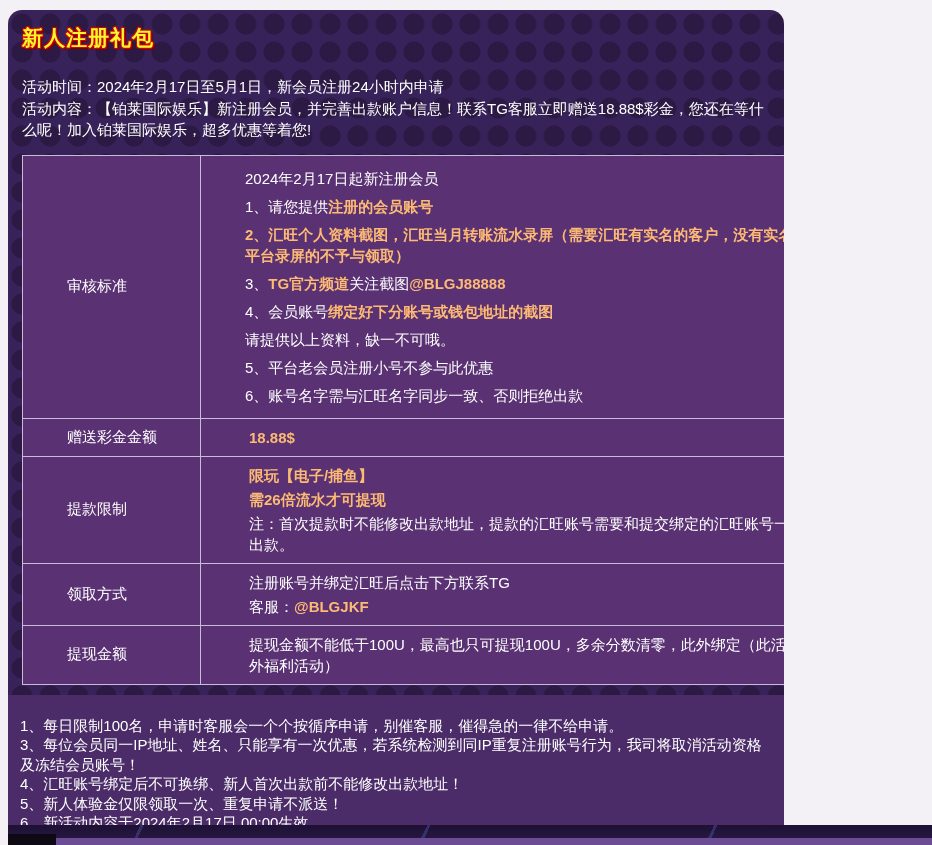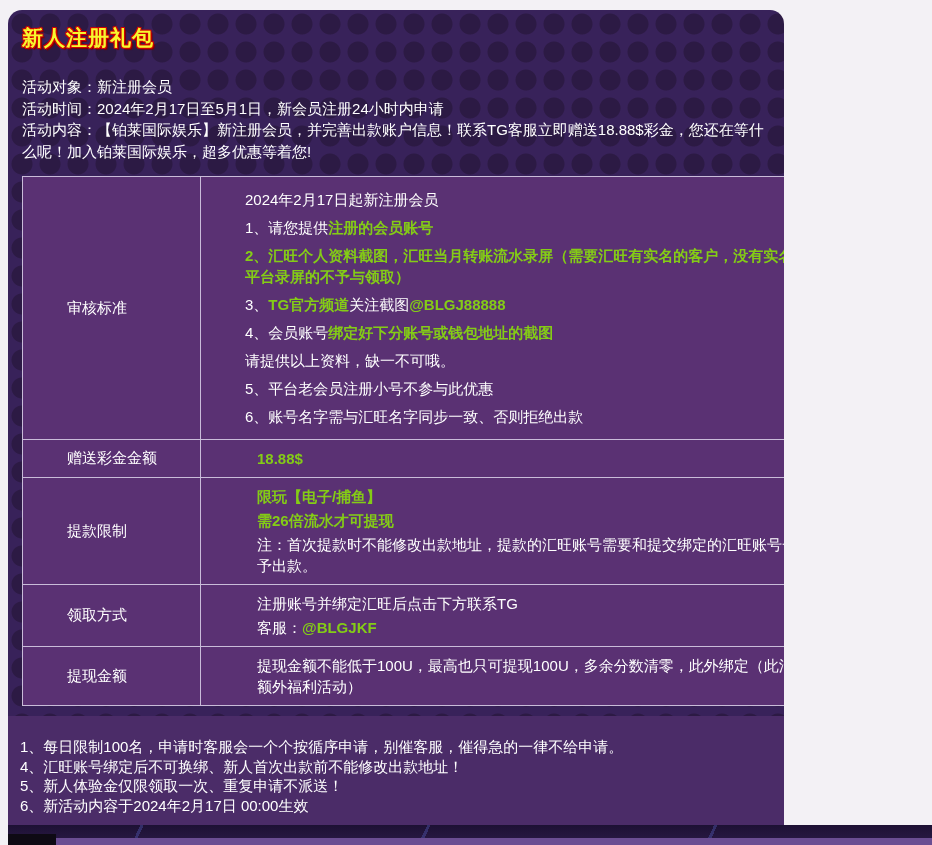--- a/index.html
+++ b/index.html
@@ -40,25 +40,25 @@
     font-size:15px;color:#ffffff;
   }
   .info-table td{
     border:1px solid #c9bcd9;
     background:#5a3173;
     vertical-align:middle;
     padding-left:44px;
   }
   .th{width:178px;padding:6px 10px;box-sizing:border-box;margin-top:48px;}
   .cell{padding:5px 12px;}
-  .cell .line{margin:3px 12px;line-height:21px;}
+  .cell .line{margin:3px 4px;line-height:21px;}
   .cell.spacious .line{margin:7px 0;line-height:21px;}
 
   .seg-n{color:inherit;}
-  .seg-g{color:#84cc16;font-weight:bold;}
+  .seg-g{color:#fdba74;font-weight:bold;}
   .seg-gp{color:#ffd400;}
 
   .rules{
     flex:1;
     margin-top:10px;
     background:#4b2c68;
     padding:21px 12px 8px 12px;
     font-size:15px;color:#ffffff;
   }
   .rules .line{margin:0;line-height:19.5px;}
@@ -82,21 +82,20 @@
 </head>
 <body>
 
 <div class="page">
 
   <div class="panel">
 
     <div class="title">新人注册礼包</div>
 
     <div class="intro">
-        <p class="line"><span class="seg-n">活动对象：新注册会员</span></p>
         <p class="line"><span class="seg-n">活动时间：2024年2月17日至5月1日，新会员注册24小时内申请</span></p>
         <p class="line"><span class="seg-n">活动内容：【铂莱国际娱乐】新注册会员，并完善出款账户信息！联系TG客服立即赠送18.88$彩金，您还在等什么呢！加入铂莱国际娱乐，超多优惠等着您!</span></p>
       </div>
 
     <table class="info-table">
       <tbody>
         <tr>
           <td class="th">审核标准</td>
           <td class="cell spacious">
               <p class="line"><span class="seg-n">2024年2月17日起新注册会员</span></p>
@@ -134,20 +133,21 @@
           <td class="th">提现金额</td>
           <td class="cell">
               <p class="line"><span class="seg-n">提现金额不能低于100U，最高也只可提现100U，多余分数清零，此外绑定（此活动不叠加任何额外福利活动）</span></p>
             </td>
         </tr>
       </tbody>
     </table>
 
     <div class="rules">
         <p class="line"><span class="seg-n">1、每日限制100名，申请时客服会一个个按循序申请，别催客服，催得急的一律不给申请。</span></p>
+        <p class="line"><span class="seg-n">3、每位会员同一IP地址、姓名、只能享有一次优惠，若系统检测到同IP重复注册账号行为，我司将取消活动资格及冻结会员账号！</span></p>
         <p class="line"><span class="seg-n">4、汇旺账号绑定后不可换绑、新人首次出款前不能修改出款地址！</span></p>
         <p class="line"><span class="seg-n">5、新人体验金仅限领取一次、重复申请不派送！</span></p>
         <p class="line"><span class="seg-n">6、新活动内容于2024年2月17日 00:00生效</span></p>
       </div>
 
   </div>
 
   <div class="footer">
     <div class="footer-lines"></div>
     <div class="footer-corner"></div>

